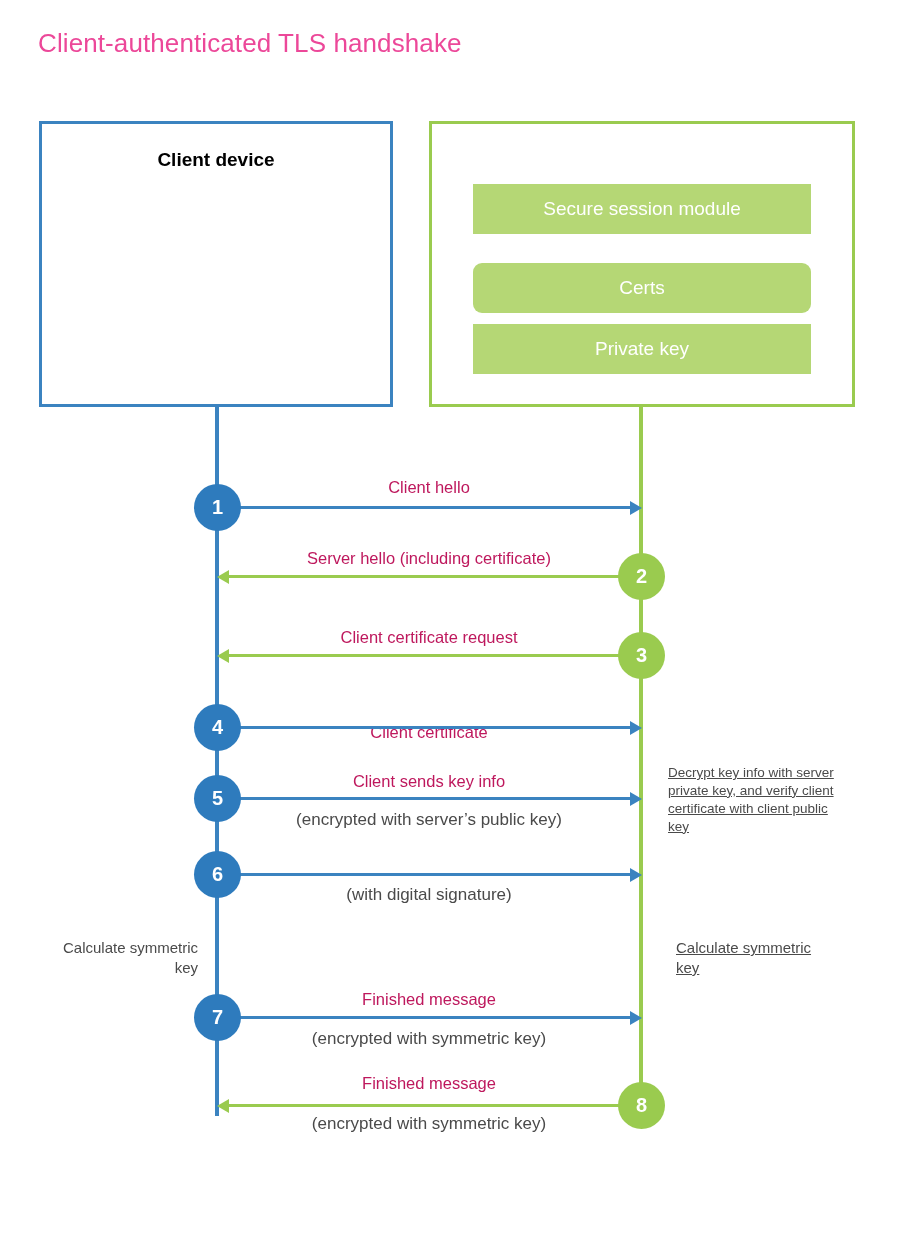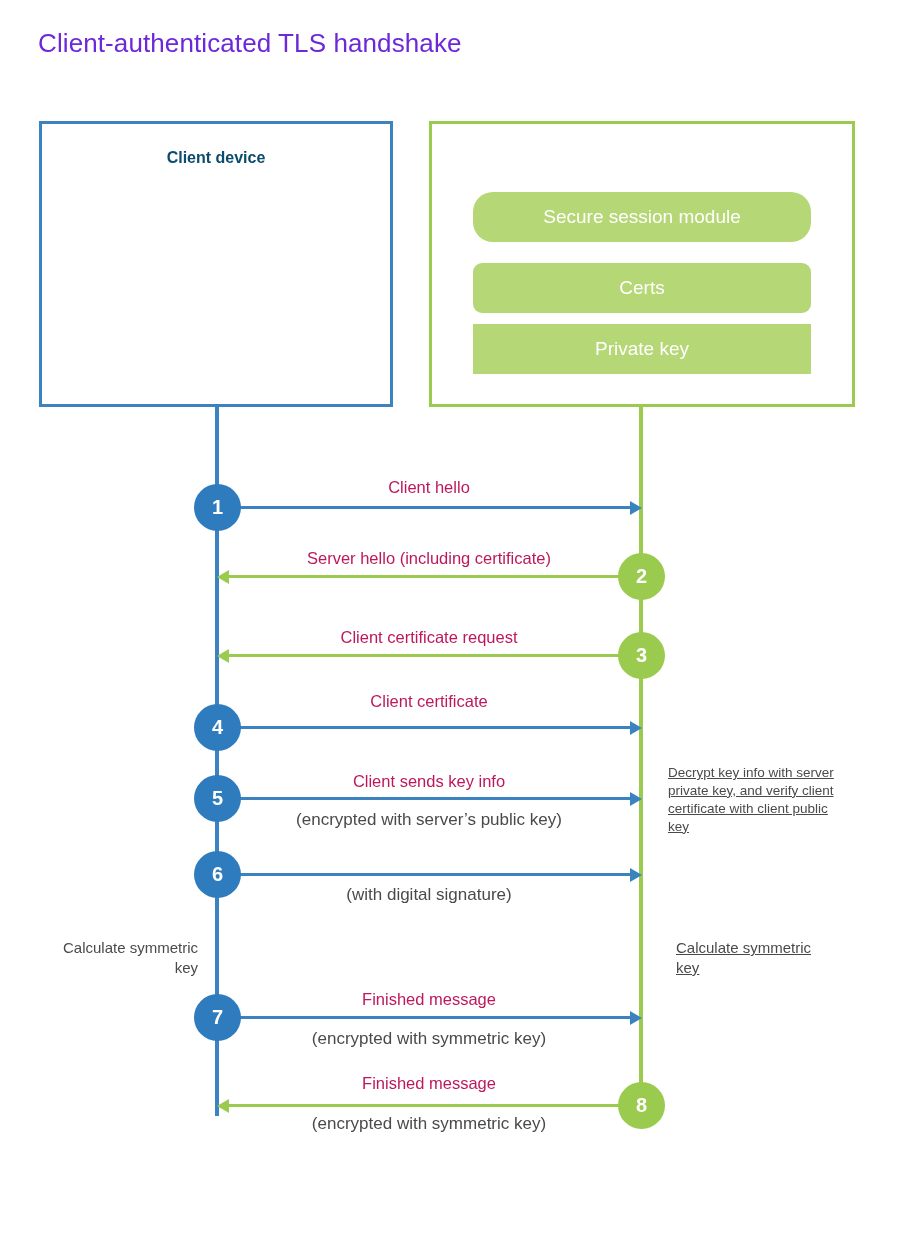--- a/index.html
+++ b/index.html
@@ -6,53 +6,53 @@
   html, body {
     width: 900px; height: 1256px;
     background: #ffffff;
     font-family: "Liberation Sans", sans-serif;
   }
   #stage { position: relative; width: 900px; height: 1256px; overflow: hidden; }
 
   
   .title {
     position: absolute; left: 38px; top: 28px;
-    font-size: 26px; font-weight: 400; color: #6d28d9;
+    font-size: 26px; font-weight: 400; color: #ec4899;
     letter-spacing: .1px; white-space: nowrap;
   }
 
   
   .panel { position: absolute; background: #ffffff; }
   .panel.client { left: 39px; top: 121px; width: 354px; height: 286px;
     border: 3px solid #3b83c0; }
   .panel.server { left: 429px; top: 121px; width: 426px; height: 286px;
     border: 3px solid #9acb4f; }
 
   .panel-title {
     position: absolute; left: 0; right: 0; top: 25px;
-    text-align: center; font-size: 16px; font-weight: bold; color: #0c4a6e;
+    text-align: center; font-size: 19px; font-weight: bold; color: #000000;
     white-space: nowrap;
   }
 
   .client-app {
     position: absolute; left: 36px; top: 75px; width: 277px; height: 177px;
     background: #5b9bd5;
     outline: 2px dotted #ffffff; outline-offset: -2px;
     color: #ffffff; font-size: 19px; font-weight: 400;
     display: flex; align-items: center; justify-content: center;
     text-align: center; line-height: 1.35;
   }
 
   .srv-bar {
     position: absolute; left: 41px; width: 338px; height: 50px;
     background: #b5d775; color: #ffffff; font-size: 19px;
     display: flex; align-items: center; justify-content: center;
     text-align: center;
   }
-  .srv-bar.b1 { top: 68px; border-radius: 20px; }
+  .srv-bar.b1 { top: 60px; }
   .srv-bar.b2 { top: 139px; border-radius: 9px; }
   .srv-bar.b3 { top: 200px; }
 
   
   .lifeline { position: absolute; width: 4px; }
   .lifeline.client-line { left: 215px; top: 404px; height: 712px; background: #3b83c0; }
   .lifeline.server-line { left: 639px; top: 404px; height: 703px; background: #9acb4f; }
 
   
   .step {
@@ -118,21 +118,21 @@
       <span class="head"></span>
     </div>
   <div class="step green" style="left:618px; top:553px;">2</div>
 
   <div class="msg" style="left:218px; top:628px; width:422px;">Client certificate request</div>
   <div class="arrow green left" style="left:228px; top:654px; width:413px;">
       <span class="head"></span>
     </div>
   <div class="step green" style="left:618px; top:632px;">3</div>
 
-  <div class="msg" style="left:218px; top:692px; width:422px;">Client certificate</div>
+  <div class="msg" style="left:218px; top:723px; width:422px;">Client certificate</div>
   <div class="arrow blue right" style="left:218px; top:726px; width:413px;">
       <span class="head"></span>
     </div>
   <div class="step blue" style="left:194px; top:704px;">4</div>
 
   <div class="msg" style="left:218px; top:772px; width:422px;">Client sends key info</div>
   <div class="arrow blue right" style="left:218px; top:797px; width:413px;">
       <span class="head"></span>
     </div>
   <div class="msg sub" style="left:218px; top:810px; width:422px;">(encrypted with server’s public key)</div>

